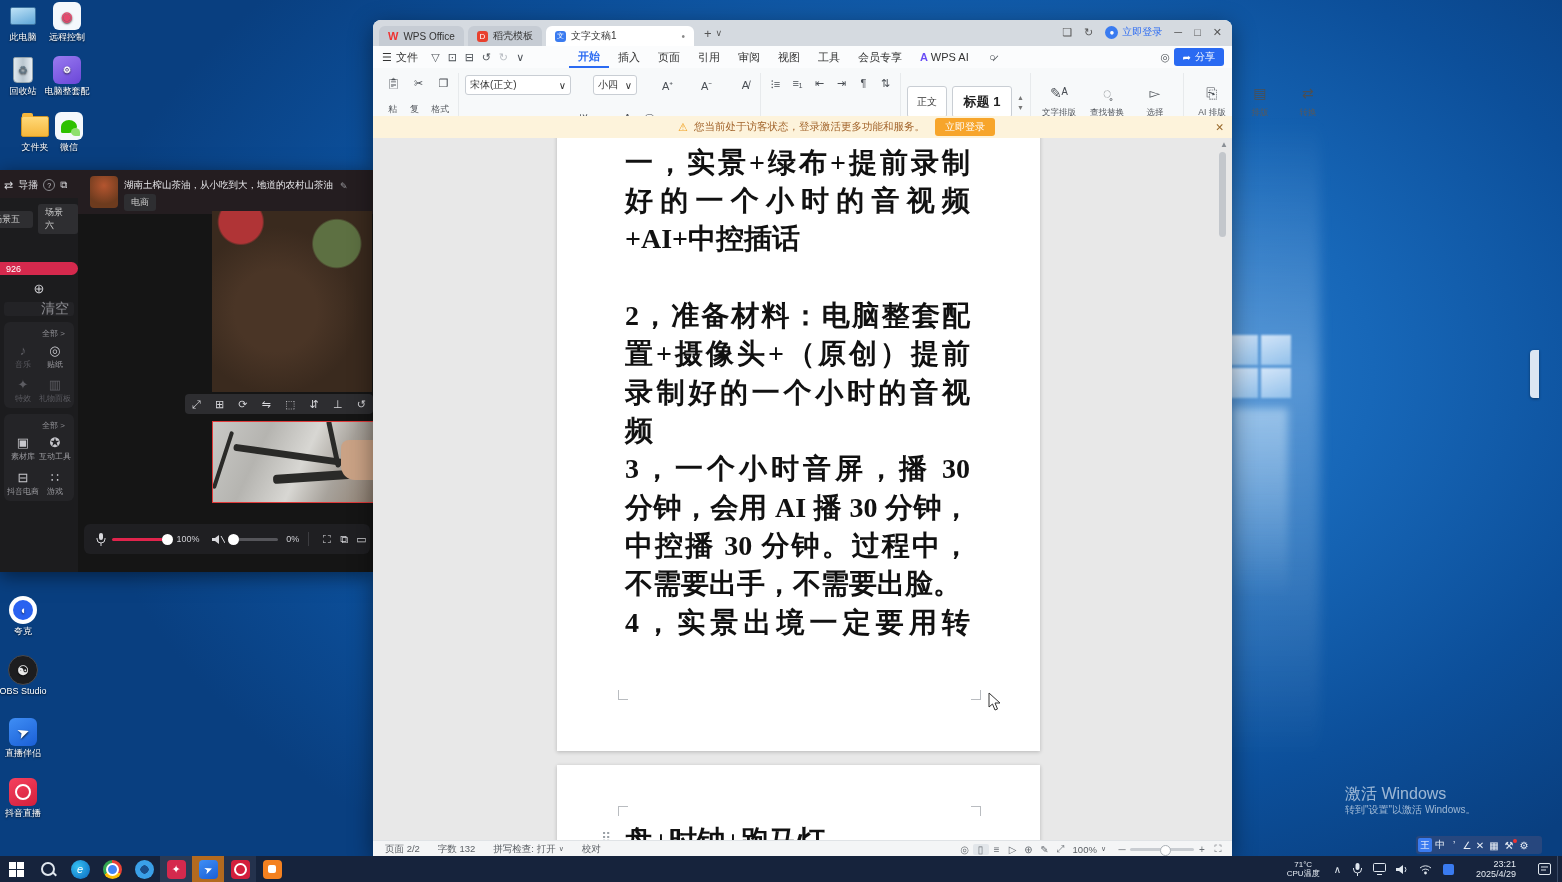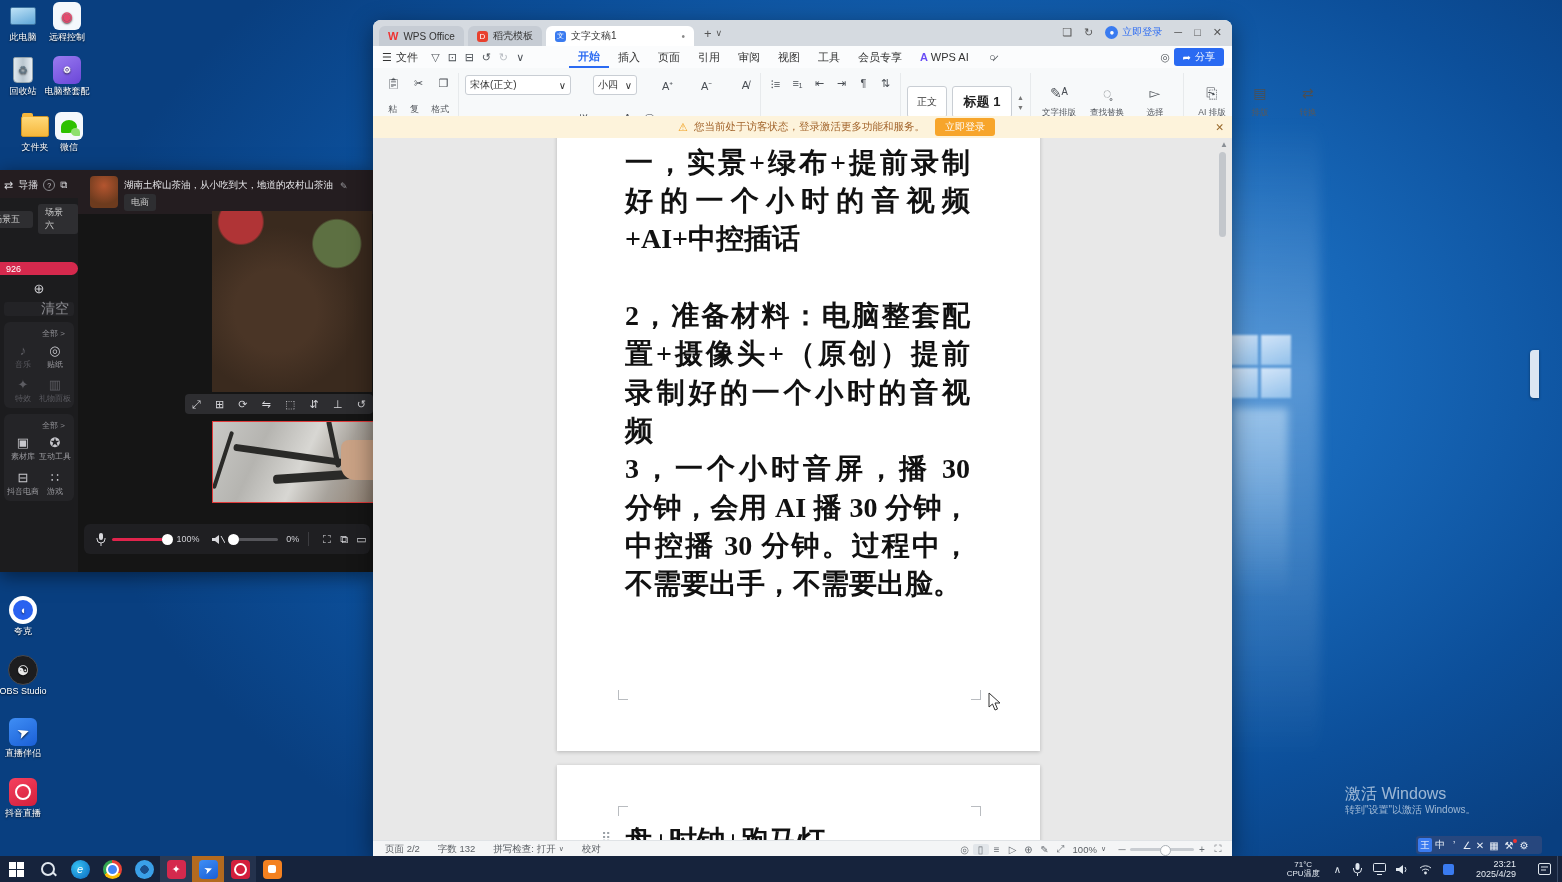--- a/index.html
+++ b/index.html
@@ -487,20 +487,21 @@
     <div class="docline j" style="top:6px">一，实景+绿布+提前录制</div>
     <div class="docline" style="top:82px">+AI+中控插话</div>
     <div class="docline j" style="top:159px">2，准备材料：电脑整套配</div>
     <div class="docline j" style="top:197px">置+摄像头+（原创）提前</div>
     <div class="docline j" style="top:236px">录制好的一个小时的音视</div>
     <div class="docline" style="top:274px">频</div>
     <div class="docline j" style="top:312px">3，一个小时音屏，播 30</div>
     <div class="docline j" style="top:351px">分钟，会用 AI 播 30 分钟，</div>
     <div class="docline j" style="top:389px">中控播 30 分钟。过程中，</div>
     <div class="docline" style="top:427px">不需要出手，不需要出脸。</div>
+    <div class="docline j" style="top:466px">4，实景出境一定要用转</div>
 
     <span style="position:absolute;left:228px;top:692px;color:#9aa0a6;font-size:14px">⠿</span>
     <div class="docline" style="top:684px">盘+时钟+跑马灯</div>
 
     <div class="abs" id="vscroll" style="left:845px;top:4px;height:694px">
       <span style="position:absolute;left:2px;top:-2px;color:#8a8f95;font-size:8px">▲</span>
       <div id="vthumb"></div>
     </div>
   </div>
 

